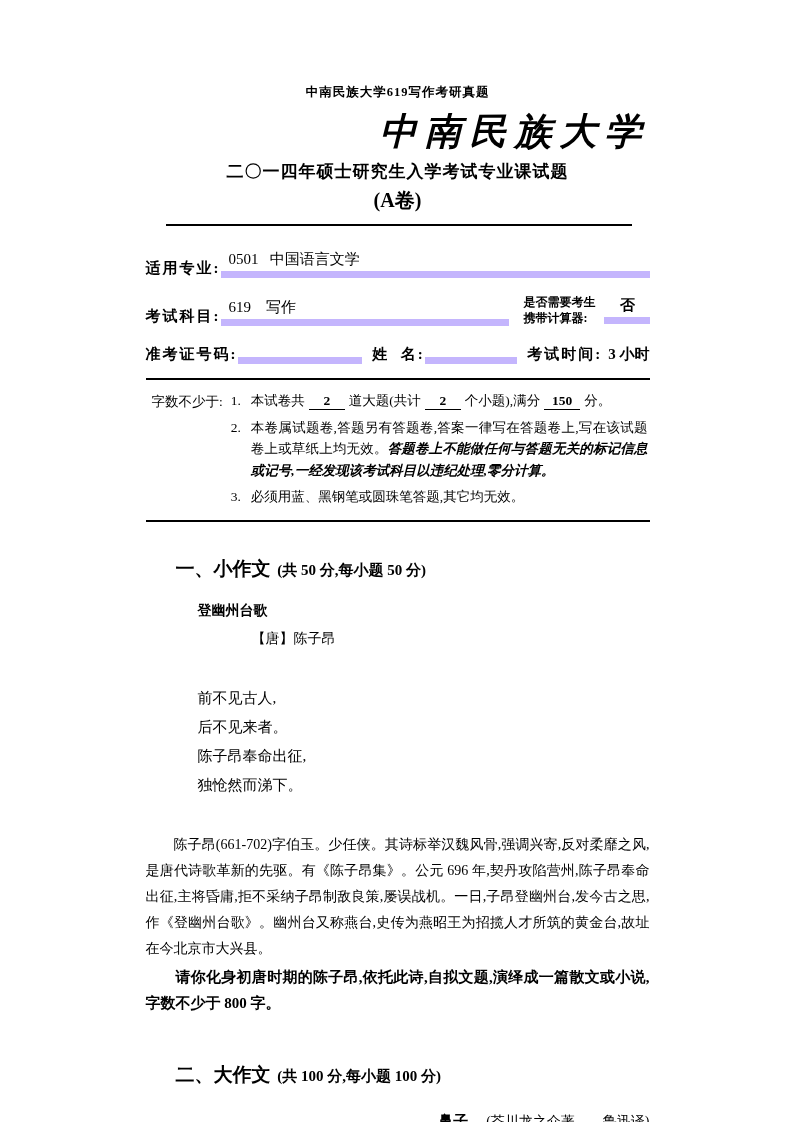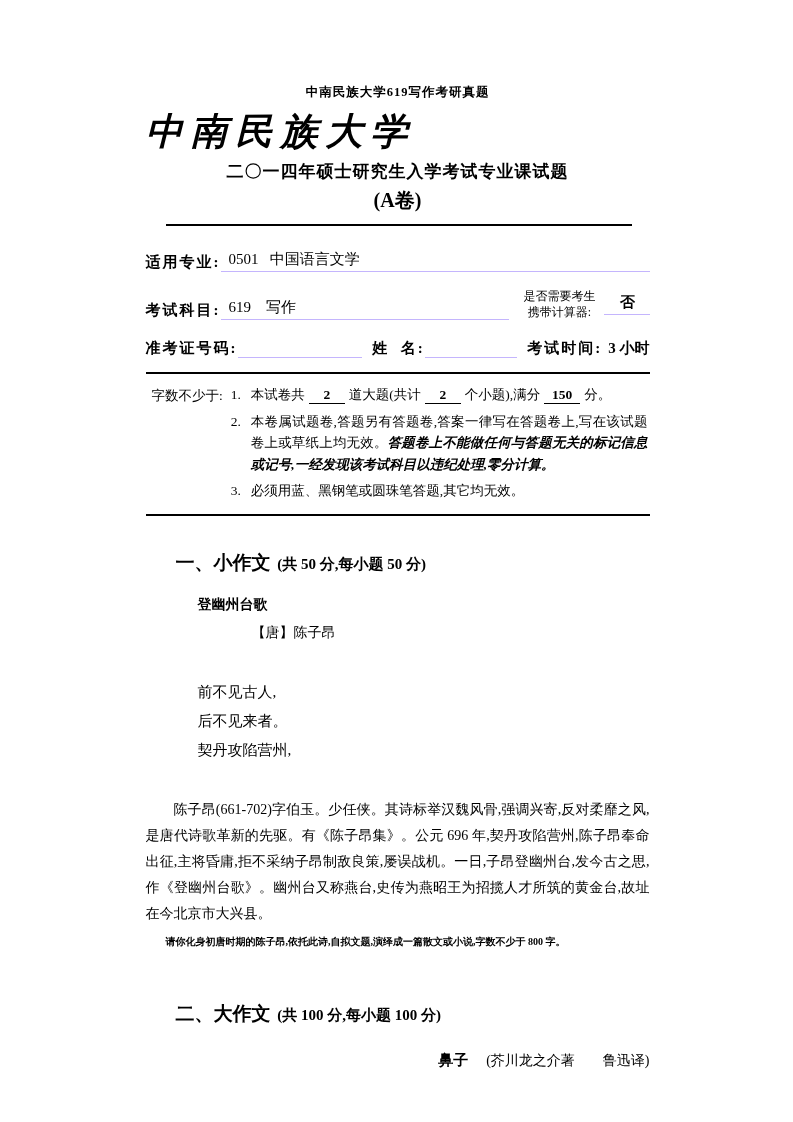--- a/index.html
+++ b/index.html
@@ -17,21 +17,21 @@
     position:relative;
   }
   .doc-header {
     text-align:center;
     font-size:12.5px;
     font-weight:bold;
     margin-bottom:10px;
     letter-spacing:1px;
   }
   .uni-title {
-    text-align:left;
+    text-align:right;
     font-size:37px;
     font-weight:bold;
     font-style:italic;
     letter-spacing:8px;
     line-height:1.15;
   }
   .exam-subtitle {
     text-align:center;
     font-size:17px;
     font-weight:bold;
@@ -58,42 +58,41 @@
   .form-row { display:flex; align-items:flex-end; }
   .row2 { margin-top:16px; }
   .row3 { margin-top:18px; margin-bottom:14px; }
   .flabel {
     font-weight:bold;
     letter-spacing:2px;
     white-space:pre;
     flex:0 0 auto;
   }
   .fvalue {
-    border-bottom:1px solid #c4b5fd;
+    border-bottom:7px solid #c4b5fd;
     padding:0 6px 2px 8px;
     white-space:pre;
     min-height:20px;
   }
   .grow { flex:1 1 auto; }
   .subject-value { width:288px; }
   .blankline { display:inline-block; }
   .adm-blank { width:152px; }
   .name-blank { width:112px; }
   .calc-block {
     margin-left:auto;
     display:flex;
     align-items:center;
     gap:8px;
   }
   .calc-label {
     font-size:12px;
-    font-weight:normal;
+    font-weight:bold;
     line-height:1.35;
     white-space:pre;
-    text-align:center;
   }
   .calc-value {
     width:46px;
     text-align:center;
     font-weight:bold;
   }
   .bold-value { font-weight:bold; padding-left:6px; white-space:pre; }
   .name-label { margin-left:10px; }
   .time-label { margin-left:10px; }
   
@@ -143,21 +142,21 @@
     line-height:29px;
   }
   .bio {
     margin-top:32px;
     font-size:14px;
     line-height:26px;
     text-indent:2em;
     text-align:justify;
   }
   .task {
-    font-size:10px;
+    font-size:15px;
     font-weight:bold;
     line-height:26px;
     text-indent:2em;
     text-align:justify;
     margin-top:2px;
   }
   .s2 { margin-top:46px; }
   .work-line { margin:24px 0 0 52px;text-align:right; }
   .work-title { font-size:15px; font-weight:bold; }
   .work-byline { font-size:14px; margin-left:14px; white-space:pre; }
@@ -231,21 +230,22 @@
       <span>一、小作文</span>
       <span class="sh-note">(共 50  分,每小题 50 分)</span>
     </h3>
 
     <div class="poem-title">登幽州台歌</div>
     <div class="poem-author">【唐】陈子昂</div>
 
     <div class="poem-lines">
       <div>前不见古人,</div>
       <div>后不见来者。</div>
-      <div>契丹攻陷营州,</div>
+      <div>陈子昂奉命出征,</div>
+      <div>独怆然而涕下。</div>
     </div>
 
     <p class="bio">陈子昂(661-702)字伯玉。少任侠。其诗标举汉魏风骨,强调兴寄,反对柔靡之风,是唐代诗歌革新的先驱。有《陈子昂集》。公元 696 年,契丹攻陷营州,陈子昂奉命出征,主将昏庸,拒不采纳子昂制敌良策,屡误战机。一日,子昂登幽州台,发今古之思,作《登幽州台歌》。幽州台又称燕台,史传为燕昭王为招揽人才所筑的黄金台,故址在今北京市大兴县。</p>
 
     <p class="task">请你化身初唐时期的陈子昂,依托此诗,自拟文题,演绎成一篇散文或小说,字数不少于 800 字。</p>
 
     <h3 class="section-heading s2">
       <span>二、大作文</span>
       <span class="sh-note">(共 100  分,每小题  100 分)</span>
     </h3>

